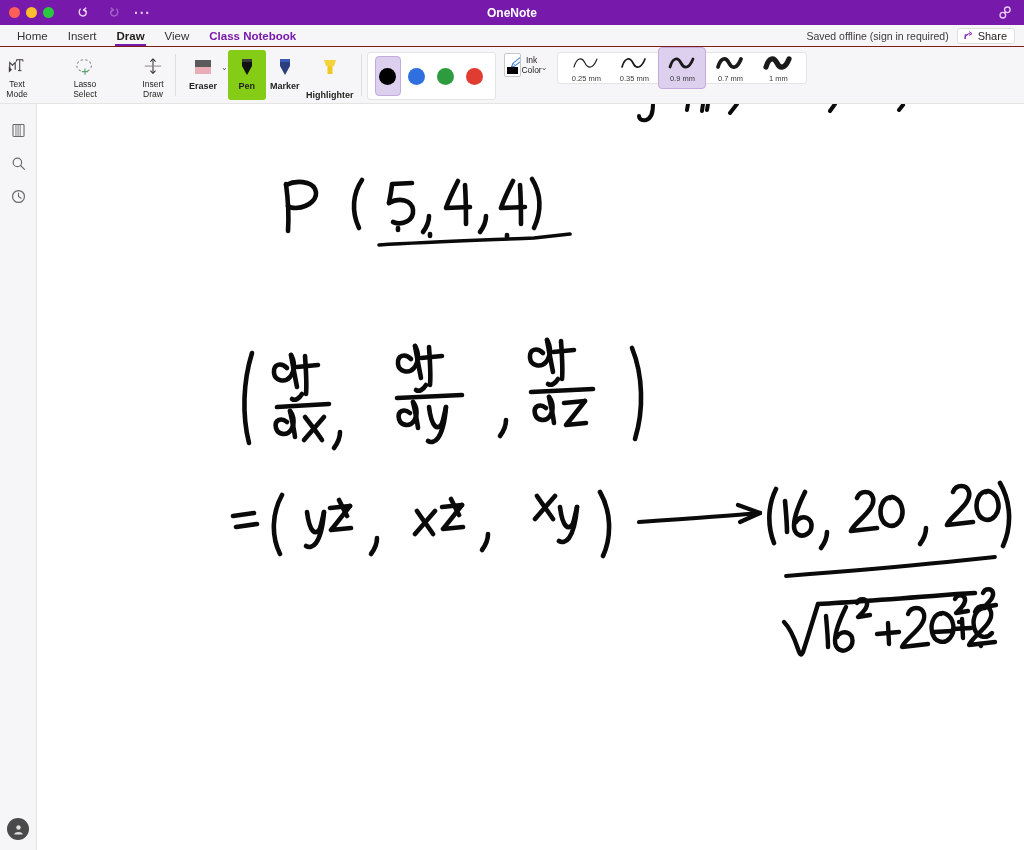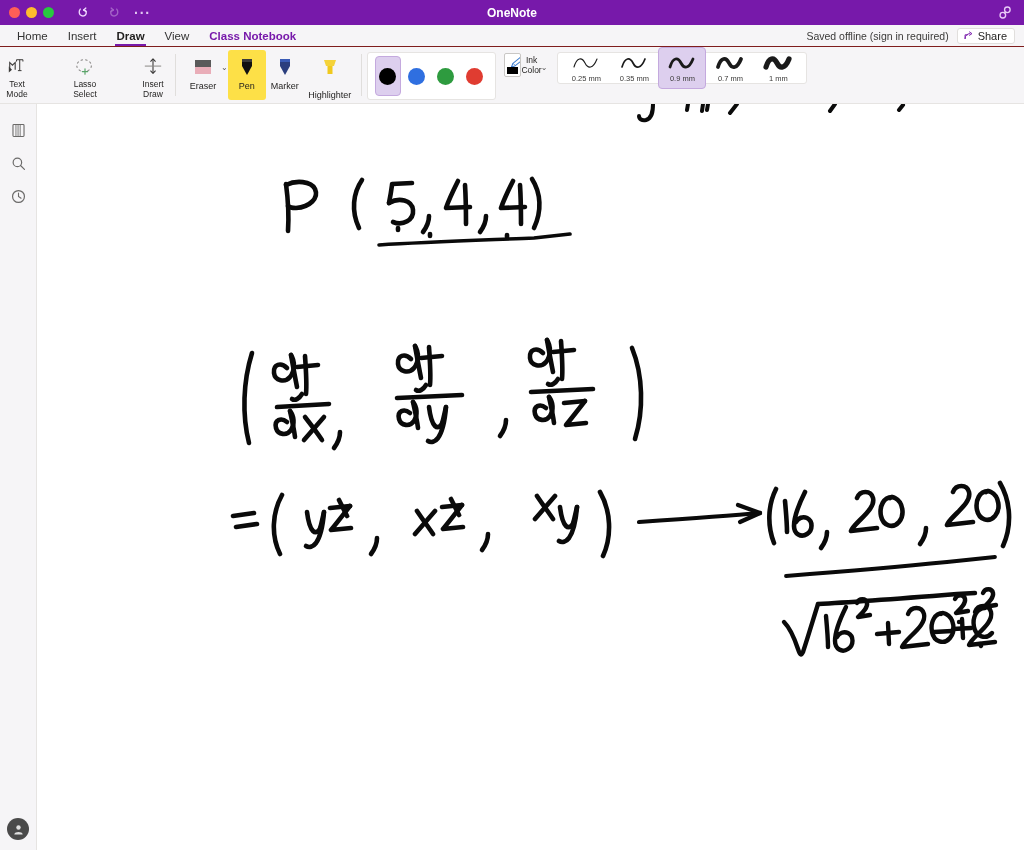--- a/index.html
+++ b/index.html
@@ -103,23 +103,24 @@
     font-size: 8.5px; color: #201f1e; text-align: center; line-height: 9.5px;
     margin-top: 1px;
   }
 
   
   .toolgrp { display: flex; align-items: flex-start; margin-left: 3px; }
   .toolbtn {
     width: 38px; display: flex; flex-direction: column; align-items: center;
     padding-top: 4px; cursor: pointer; border-radius: 3px; height: 50px;
     position: relative;
+    font-weight: bold;
   }
   .toolbtn.wide { width: 52px; gap: 10px; }
-  .toolbtn.selected { background: #fde047; }
+  .toolbtn.selected { background: #84cc16; }
   .toolbtn .glyph { height: 26px; display: flex; align-items: center; justify-content: center; }
   .toolbtn .lab { font-size: 9px; color: #201f1e; text-align: center; line-height: 10px; margin-top: 1px; }
   .eraser-wrap { display: flex; align-items: flex-start; }
   .chev {
     font-size: 8px; color: #555; margin-top: 13px; margin-left: -1px;
     cursor: pointer; user-select: none;
   }
 
   
   .card {

